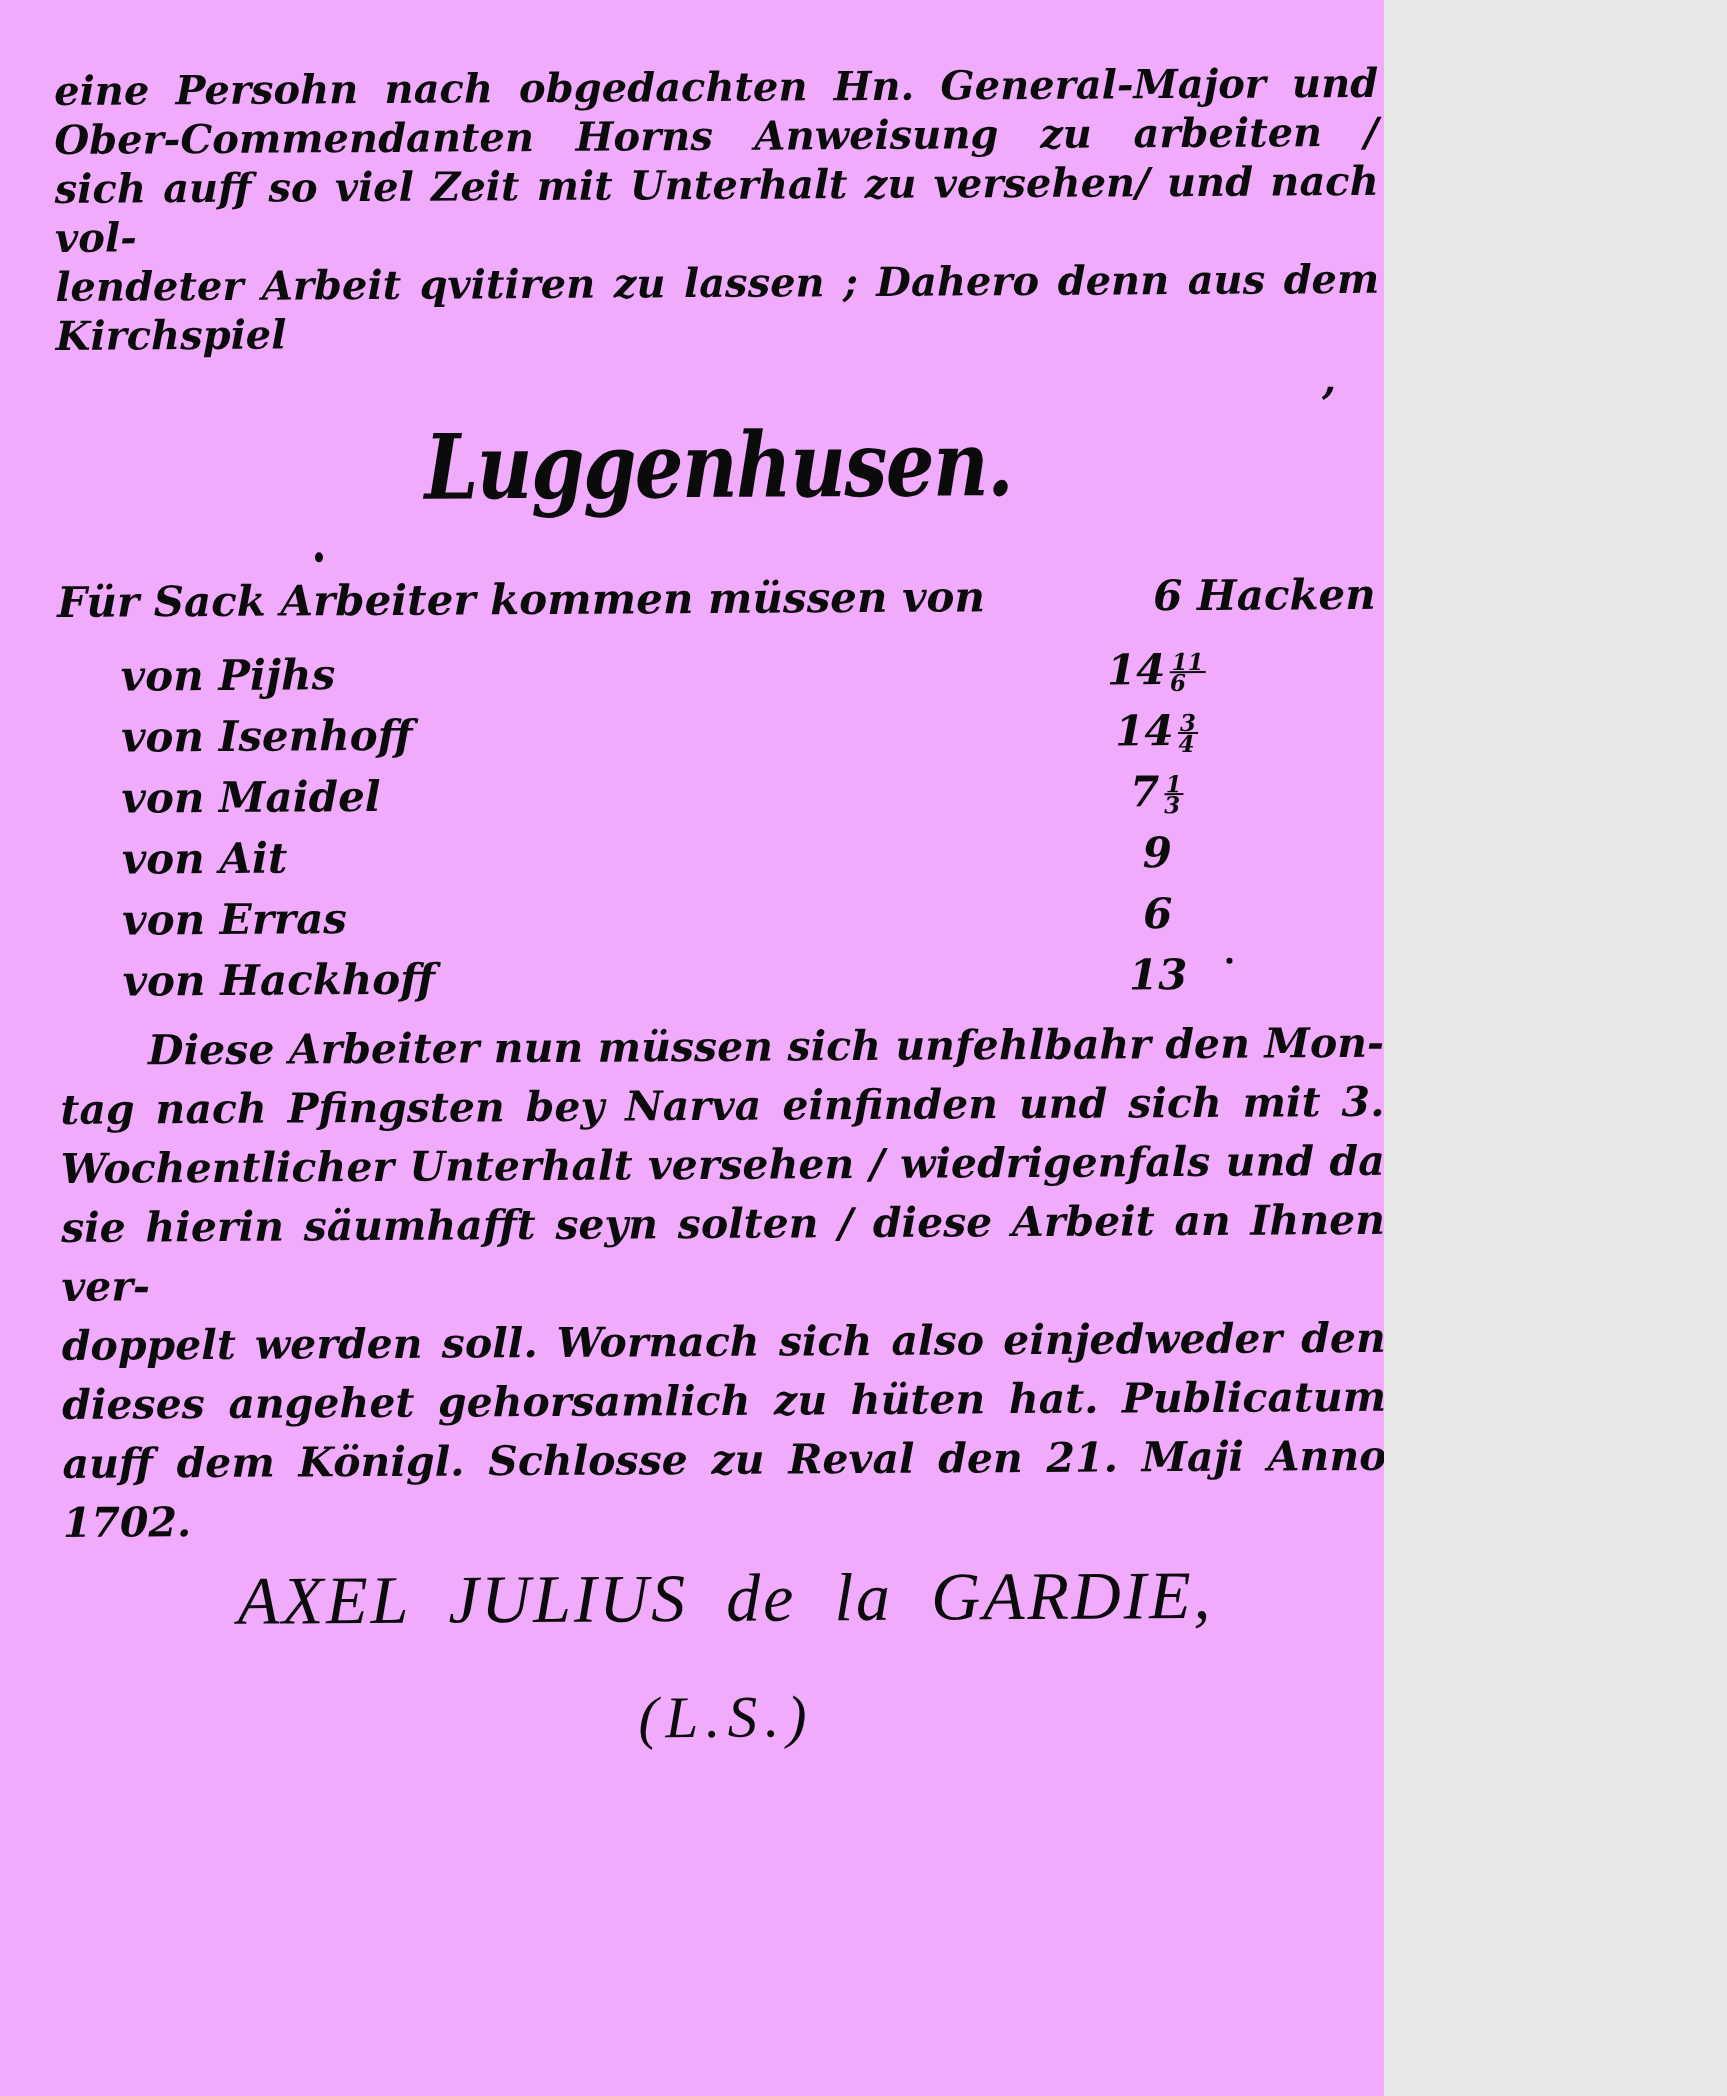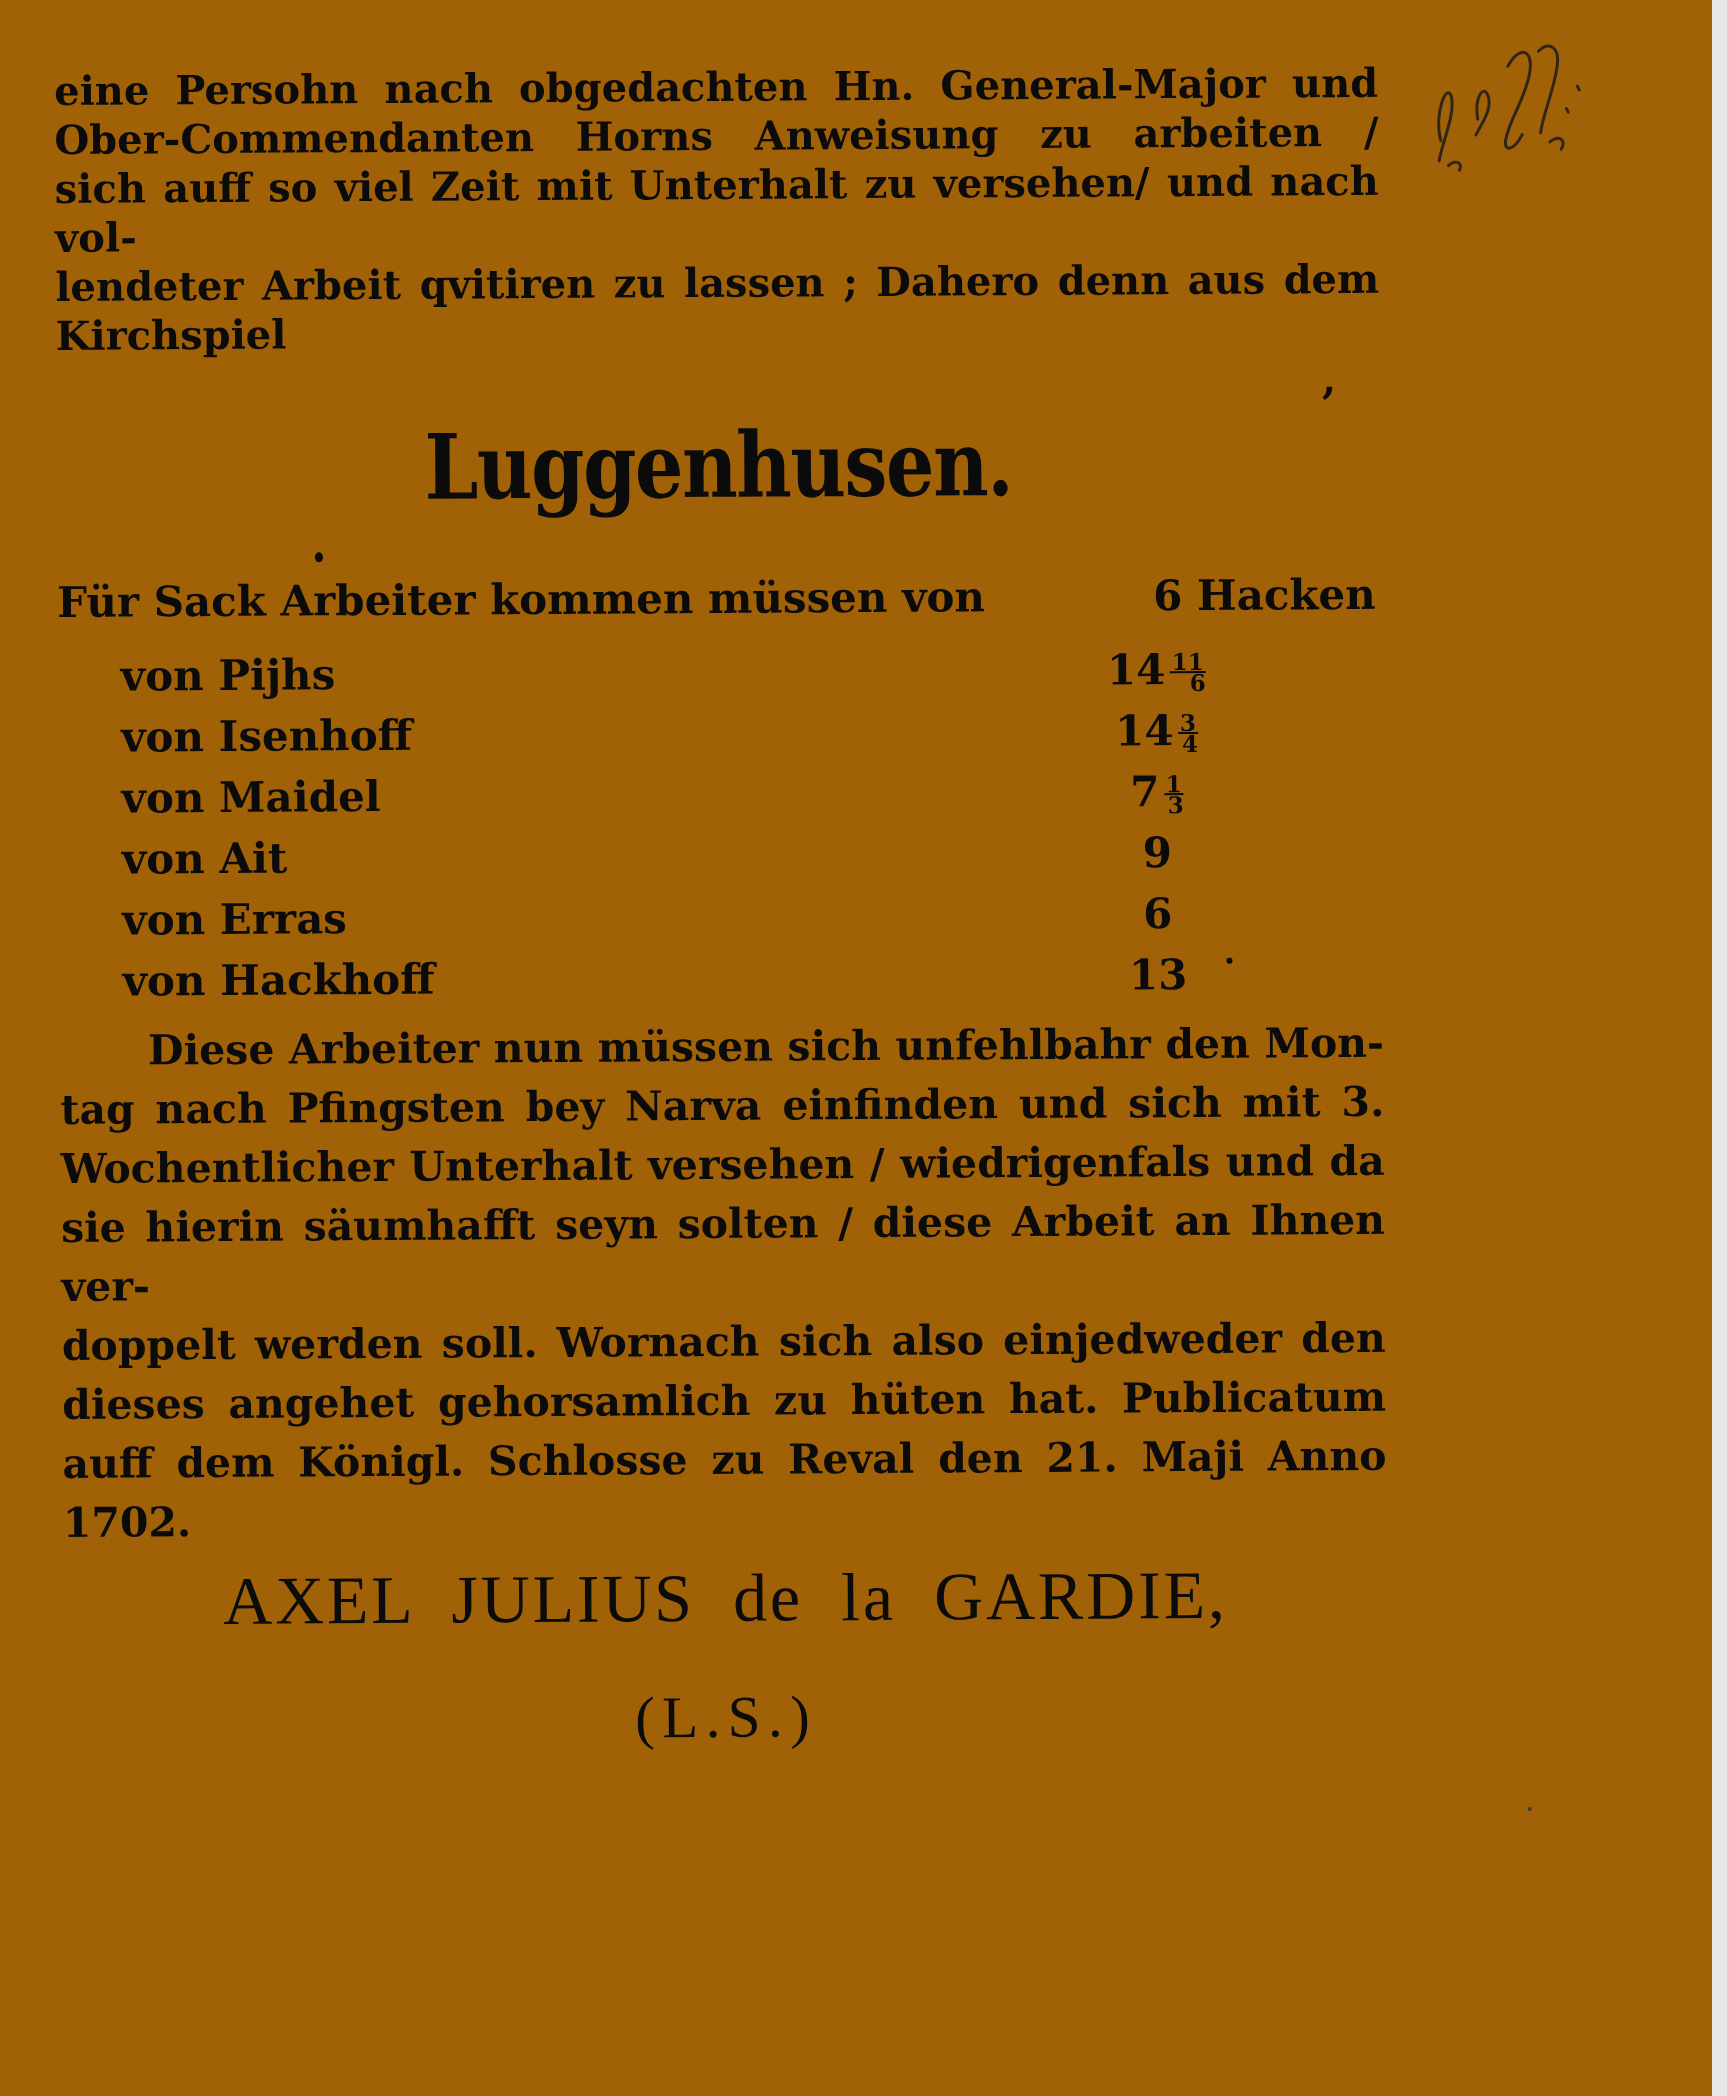--- a/index.html
+++ b/index.html
@@ -1,22 +1,23 @@
 <!DOCTYPE html>
 <html style="font-size:14.8px"><head>
 <meta charset="utf-8">
 <style>
   html,body{margin:0;padding:0;background:#e8e8e8;}
   .sheet{
     position:relative;
-    width:1712px;height:2097px;
-    background:#a16207;
+    width:1384px;height:2097px;
+    background:#f0abfc;
     overflow:hidden;
     font-family:"DejaVu Serif", serif;
     color:#0b0b0b;
+    font-style:italic;
   }
   .content{
     position:absolute;inset:0;
     transform:rotate(-0.35deg);
     transform-origin:864px 1048px;
   }
   
   .textblock{position:absolute;left:60px;width:1324px;}
   .line{
     display:block;
@@ -44,21 +45,21 @@
   .t-headval{position:absolute;right:5.5px;top:0;font-weight:bold;}
   .t-row{position:relative;height:61px;font-size:42px;line-height:57px;font-weight:bold;}
   .t-label{padding-left:63px;display:inline-block;}
   .t-val{
     position:absolute;left:997px;top:0;width:203px;
     text-align:center;font-weight:bold;
   }
   .frac{
     display:inline-block;
     vertical-align:-7.4px;
-    text-align:right;
+    text-align:left;
     font-size:23px;
     line-height:19.4px;
     margin-left:4.6px;
     font-weight:bold;
   }
   .frac .num{display:block;border-bottom:2.8px solid #0b0b0b;padding:0 1.8px;}
   .frac .den{display:block;}
   
   .bodypara{top:1017px;font-size:41px;line-height:59px;}
   .indent{padding-left:88px;}

